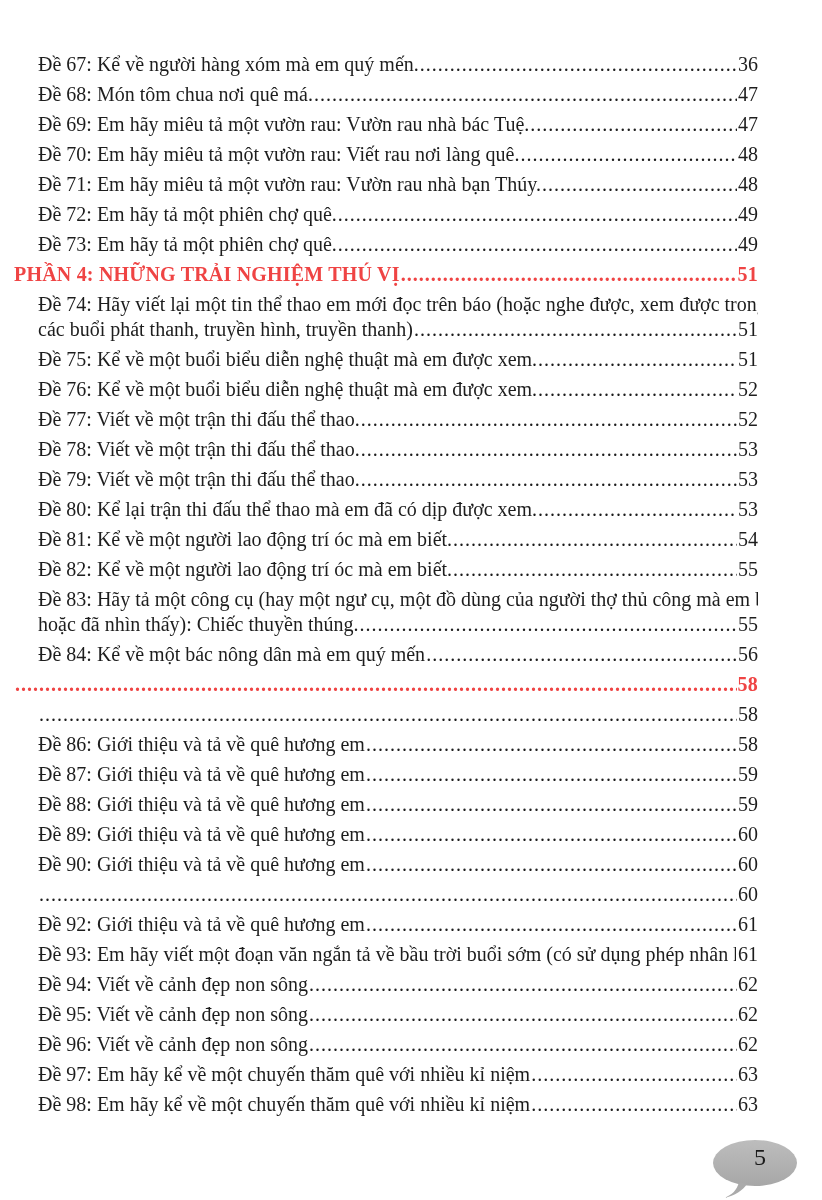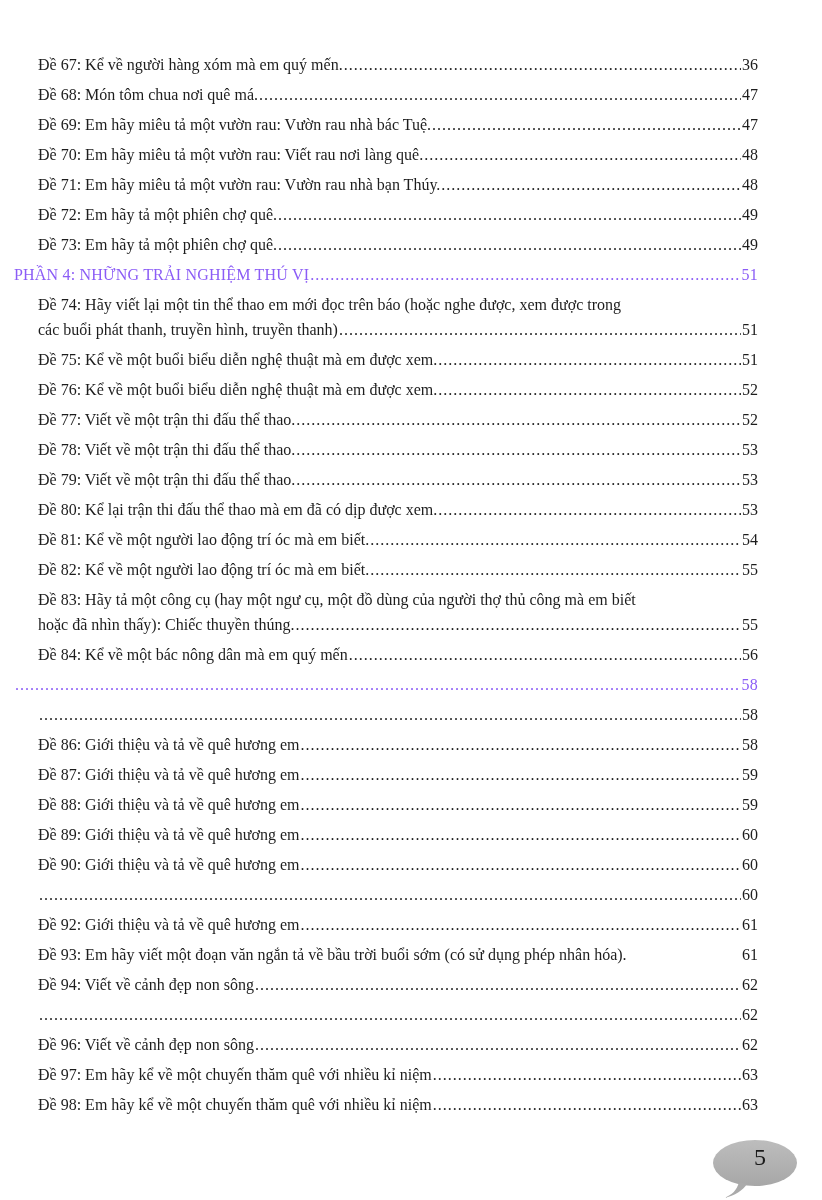--- a/index.html
+++ b/index.html
@@ -10,33 +10,33 @@
     overflow:hidden;
     font-family:"Liberation Serif","DejaVu Serif",serif;
     color:#1d1d1d;
   }
   .toc {
     position:absolute; left:0; top:52px; right:0;
     padding:0 64px 0 38px;
   }
   .row {
     display:flex; align-items:baseline;
-    font-size:16px; line-height:25px; height:25px;
+    font-size:20px; line-height:25px; height:25px;
     margin-bottom:5px;
     white-space:nowrap;
   }
   .row .t  { flex:0 1 auto; min-width:0; overflow:hidden; white-space:nowrap; }
   .row .dots {
     flex:1 1 0; min-width:0; overflow:hidden; white-space:nowrap;
     letter-spacing:1px; margin:0 1px;
   }
   .row .pg { flex:0 0 auto; white-space:nowrap; }
   .row.l1 { margin-bottom:0; }           
   .row.section {
-    font-weight:normal; color:#8b5cf6;
+    font-weight:bold; color:#ef4444;
     margin-left:-24px; margin-top:3px;
     letter-spacing:0.2px;
   }
   .bubble {
     position:absolute; left:710px; top:1138px;
     width:92px; height:62px;
   }
   .bubble svg { position:absolute; left:0; top:0; }
   .bubble .num {
     position:absolute; left:44px; top:6px;
@@ -195,20 +195,21 @@
         <span class="t">Đề 93: Em hãy viết một đoạn văn ngắn tả về bầu trời buổi sớm (có sử dụng phép nhân hóa).</span>
         <span class="dots"></span>
         <span class="pg">61</span>
       </div>
       <div class="row">
         <span class="t">Đề 94: Viết về cảnh đẹp non sông</span>
         <span class="dots fill">............................................................................................................................................................................................................................</span>
         <span class="pg">62</span>
       </div>
       <div class="row">
+        <span class="t">Đề 95: Viết về cảnh đẹp non sông</span>
         <span class="dots fill">............................................................................................................................................................................................................................</span>
         <span class="pg">62</span>
       </div>
       <div class="row">
         <span class="t">Đề 96: Viết về cảnh đẹp non sông</span>
         <span class="dots fill">............................................................................................................................................................................................................................</span>
         <span class="pg">62</span>
       </div>
       <div class="row">
         <span class="t">Đề 97: Em hãy kể về một chuyến thăm quê với nhiều kỉ niệm</span>

